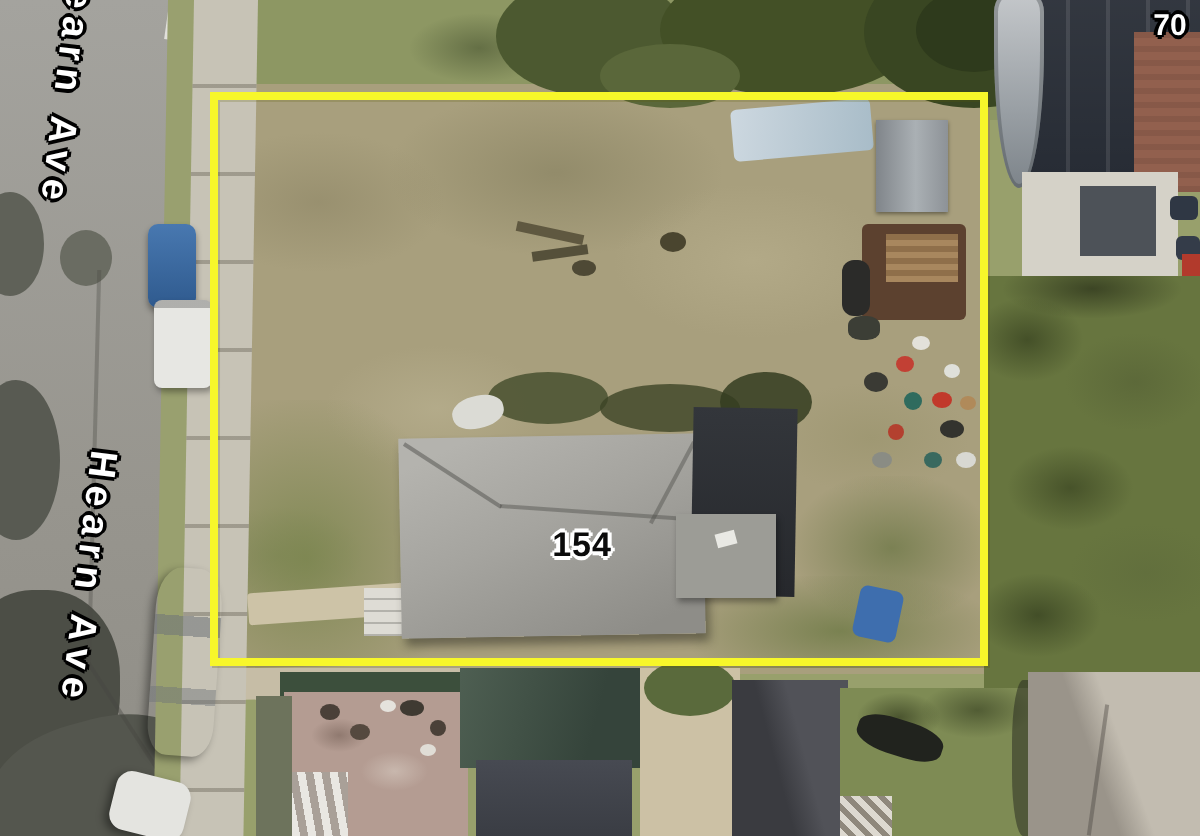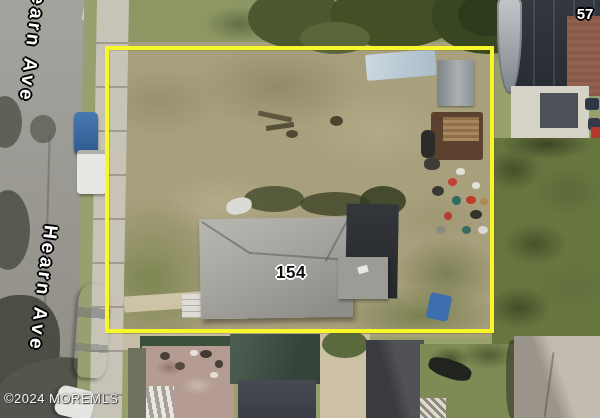--- a/index.html
+++ b/index.html
@@ -306,16 +306,15 @@
   <div class="abs annex-dark"></div>
   <div class="abs annex-gray"></div>
   <div class="abs annex-speck"></div>
   <div class="abs white-blob"></div>
 
   <div class="abs boundary" style="border-color: rgb(247, 247, 42);"></div>
 
   <div class="abs street-label hearn-top">Hearn Ave</div>
   <div class="abs street-label hearn-mid">Hearn Ave</div>
   <div class="abs num-235">154</div>
-  <div class="abs num-94">57</div>
-  <div class="abs copyright">©2024 MOREMLS</div>
+  <div class="abs num-94">70</div>
 
 </div>
 
 </body></html>

